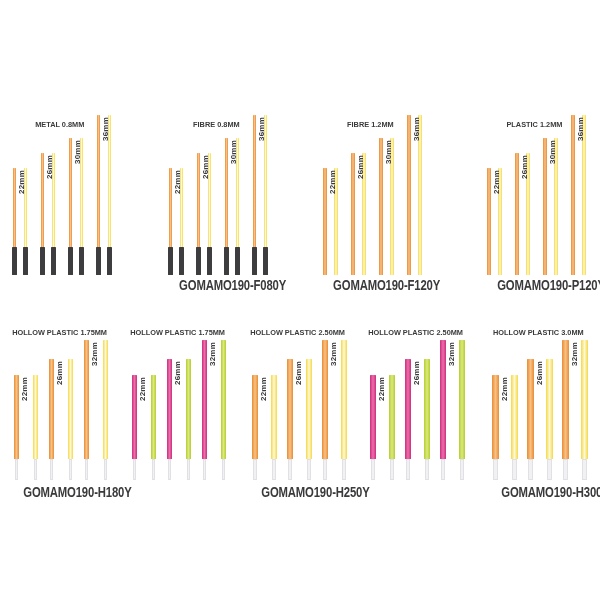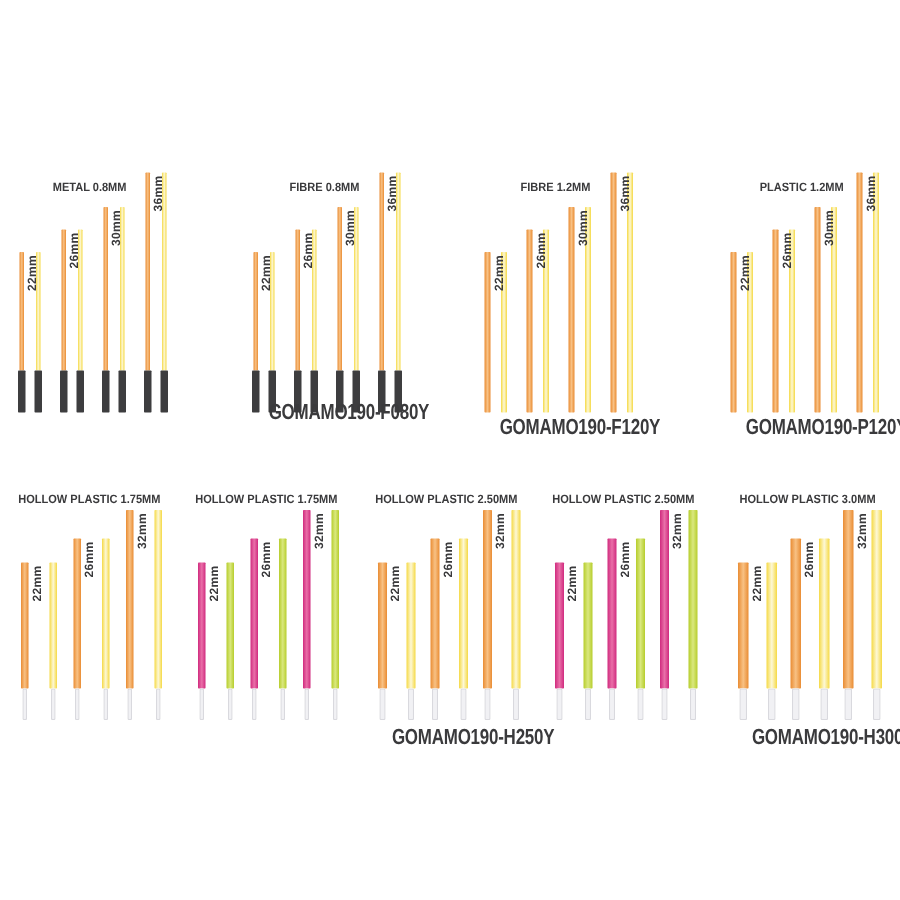--- a/index.html
+++ b/index.html
@@ -73,21 +73,21 @@
         <div class="bar" style="left: 61px; top: 38px; width: 3px; height: 109px; background: linear-gradient(90deg, rgb(233, 140, 51) 0%, rgb(248, 193, 132) 50%, rgb(233, 140, 51) 100%);"></div>
         <div class="tip-black" style="left: 60px; top: 147px; width: 5px; height: 28px; background: rgb(61, 61, 63);"></div>
         <div class="bar" style="left: 72px; top: 38px; width: 3px; height: 109px; background: linear-gradient(90deg, rgb(245, 217, 68) 0%, rgb(253, 248, 214) 50%, rgb(245, 217, 68) 100%);"></div>
         <div class="tip-black" style="left: 71px; top: 147px; width: 5px; height: 28px; background: rgb(61, 61, 63);"></div>
         <div class="size-label" style="left: 65px; top: 40px; color: rgb(58, 58, 60);">30mm</div>
         <div class="bar" style="left: 89px; top: 15px; width: 3px; height: 132px; background: linear-gradient(90deg, rgb(233, 140, 51) 0%, rgb(248, 193, 132) 50%, rgb(233, 140, 51) 100%);"></div>
         <div class="tip-black" style="left: 88px; top: 147px; width: 5px; height: 28px; background: rgb(61, 61, 63);"></div>
         <div class="bar" style="left: 100px; top: 15px; width: 3px; height: 132px; background: linear-gradient(90deg, rgb(245, 217, 68) 0%, rgb(253, 248, 214) 50%, rgb(245, 217, 68) 100%);"></div>
         <div class="tip-black" style="left: 99px; top: 147px; width: 5px; height: 28px; background: rgb(61, 61, 63);"></div>
         <div class="size-label" style="left: 93px; top: 17px; color: rgb(58, 58, 60);">36mm</div>
-        <div class="g-code" style="top: 168px;"><span>GOMAMO190-F080Y</span></div>
+        <div class="g-code" style="top: 178px;"><span>GOMAMO190-F080Y</span></div>
       </div>
       <div class="group" style="left: 318px; top: 0px; width: 104px; height: 100%;">
         <div class="g-title" style="top: 20px;"><span>FIBRE 1.2MM</span></div>
         <div class="bar" style="left: 5px; top: 68px; width: 4px; height: 107px; background: linear-gradient(90deg, rgb(233, 140, 51) 0%, rgb(248, 193, 132) 50%, rgb(233, 140, 51) 100%);"></div>
         <div class="bar" style="left: 16px; top: 68px; width: 4px; height: 107px; background: linear-gradient(90deg, rgb(245, 217, 68) 0%, rgb(253, 248, 214) 50%, rgb(245, 217, 68) 100%);"></div>
         <div class="size-label" style="left: 10px; top: 70px; color: rgb(58, 58, 60);">22mm</div>
         <div class="bar" style="left: 33px; top: 53px; width: 4px; height: 122px; background: linear-gradient(90deg, rgb(233, 140, 51) 0%, rgb(248, 193, 132) 50%, rgb(233, 140, 51) 100%);"></div>
         <div class="bar" style="left: 44px; top: 53px; width: 4px; height: 122px; background: linear-gradient(90deg, rgb(245, 217, 68) 0%, rgb(253, 248, 214) 50%, rgb(245, 217, 68) 100%);"></div>
         <div class="size-label" style="left: 38px; top: 55px; color: rgb(58, 58, 60);">26mm</div>
         <div class="bar" style="left: 61px; top: 38px; width: 4px; height: 137px; background: linear-gradient(90deg, rgb(233, 140, 51) 0%, rgb(248, 193, 132) 50%, rgb(233, 140, 51) 100%);"></div>
@@ -126,20 +126,21 @@
         <div class="bar" style="left: 41px; top: 37px; width: 5px; height: 100px; background: linear-gradient(90deg, rgb(233, 140, 51) 0%, rgb(248, 193, 132) 50%, rgb(233, 140, 51) 100%);"></div>
         <div class="tip-white" style="left: 42px; top: 137px; width: 3px; height: 21px; background: rgb(241, 241, 244); box-shadow: rgb(217, 217, 222) 0px 0px 0px 0.7px inset;"></div>
         <div class="bar" style="left: 60px; top: 37px; width: 5px; height: 100px; background: linear-gradient(90deg, rgb(245, 217, 68) 0%, rgb(253, 248, 214) 50%, rgb(245, 217, 68) 100%);"></div>
         <div class="tip-white" style="left: 61px; top: 137px; width: 3px; height: 21px; background: rgb(241, 241, 244); box-shadow: rgb(217, 217, 222) 0px 0px 0px 0.7px inset;"></div>
         <div class="size-label" style="left: 47px; top: 39px; color: rgb(58, 58, 60);">26mm</div>
         <div class="bar" style="left: 76px; top: 18px; width: 5px; height: 119px; background: linear-gradient(90deg, rgb(233, 140, 51) 0%, rgb(248, 193, 132) 50%, rgb(233, 140, 51) 100%);"></div>
         <div class="tip-white" style="left: 77px; top: 137px; width: 3px; height: 21px; background: rgb(241, 241, 244); box-shadow: rgb(217, 217, 222) 0px 0px 0px 0.7px inset;"></div>
         <div class="bar" style="left: 95px; top: 18px; width: 5px; height: 119px; background: linear-gradient(90deg, rgb(245, 217, 68) 0%, rgb(253, 248, 214) 50%, rgb(245, 217, 68) 100%);"></div>
         <div class="tip-white" style="left: 96px; top: 137px; width: 3px; height: 21px; background: rgb(241, 241, 244); box-shadow: rgb(217, 217, 222) 0px 0px 0px 0.7px inset;"></div>
         <div class="size-label" style="left: 82px; top: 20px; color: rgb(58, 58, 60);">32mm</div>
+        <div class="g-code" style="top: 163px;"><span>GOMAMO190-H180Y</span></div>
       </div>
       <div class="group" style="left: 126px; top: 0px; width: 104px; height: 100%;">
         <div class="g-title" style="top: 6px;"><span>HOLLOW PLASTIC 1.75MM</span></div>
         <div class="bar" style="left: 6px; top: 53px; width: 5px; height: 84px; background: linear-gradient(90deg, rgb(208, 42, 126) 0%, rgb(233, 111, 168) 50%, rgb(208, 42, 126) 100%);"></div>
         <div class="tip-white" style="left: 7px; top: 137px; width: 3px; height: 21px; background: rgb(241, 241, 244); box-shadow: rgb(217, 217, 222) 0px 0px 0px 0.7px inset;"></div>
         <div class="bar" style="left: 25px; top: 53px; width: 5px; height: 84px; background: linear-gradient(90deg, rgb(182, 205, 44) 0%, rgb(218, 232, 127) 50%, rgb(182, 205, 44) 100%);"></div>
         <div class="tip-white" style="left: 26px; top: 137px; width: 3px; height: 21px; background: rgb(241, 241, 244); box-shadow: rgb(217, 217, 222) 0px 0px 0px 0.7px inset;"></div>
         <div class="size-label" style="left: 12px; top: 55px; color: rgb(58, 58, 60);">22mm</div>
         <div class="bar" style="left: 41px; top: 37px; width: 5px; height: 100px; background: linear-gradient(90deg, rgb(208, 42, 126) 0%, rgb(233, 111, 168) 50%, rgb(208, 42, 126) 100%);"></div>
         <div class="tip-white" style="left: 42px; top: 137px; width: 3px; height: 21px; background: rgb(241, 241, 244); box-shadow: rgb(217, 217, 222) 0px 0px 0px 0.7px inset;"></div>

